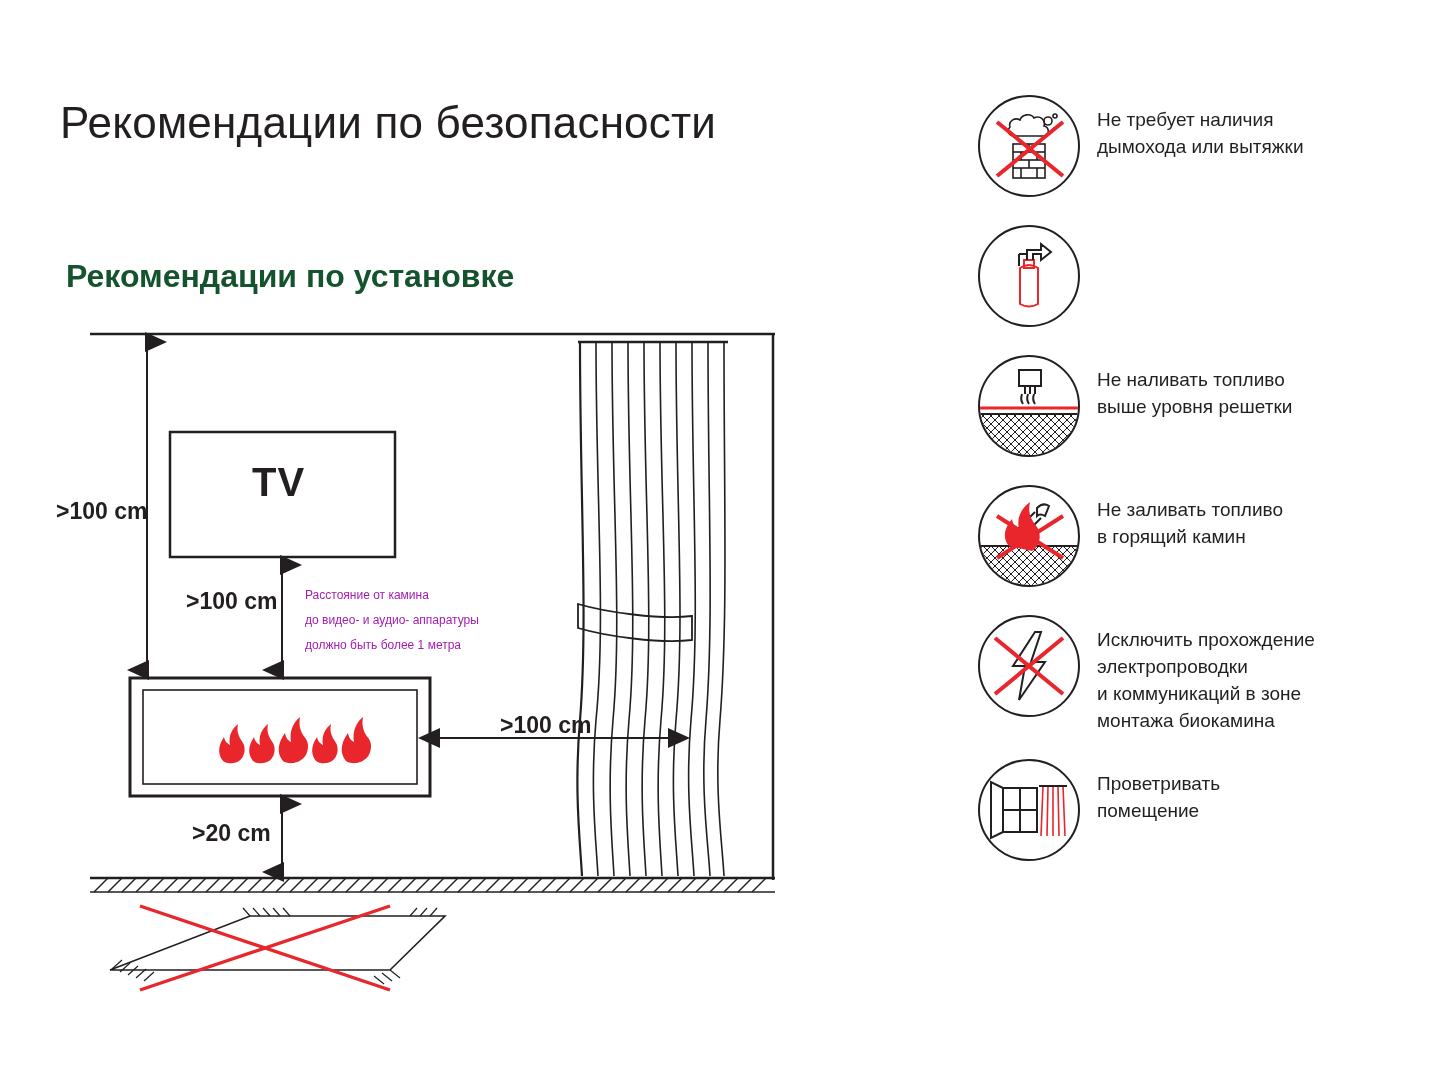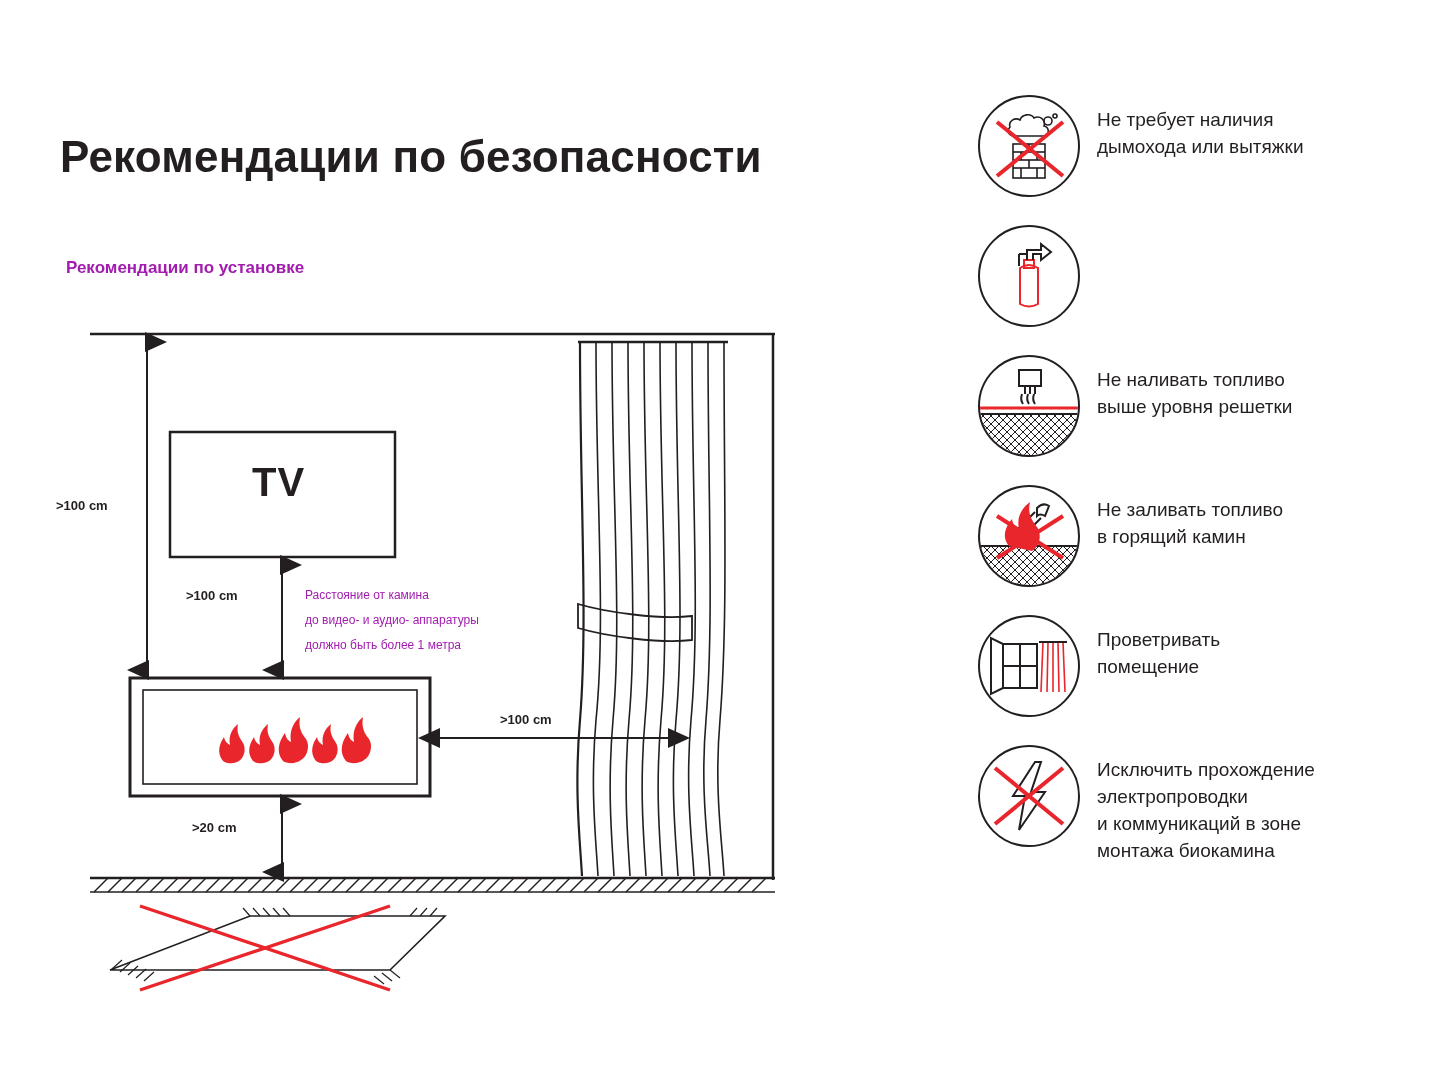--- a/index.html
+++ b/index.html
@@ -13,48 +13,47 @@
     position: relative;
     font-family: "Liberation Sans", sans-serif;
     color: #1a1a1a;
     overflow: hidden;
   }
   #page-title {
     position: absolute;
     left: 60px;
     top: 98px;
     font-size: 44px;
-    font-weight: 700;
+    font-weight: 400;
     letter-spacing: 0.2px;
     color: #231f20;
     white-space: nowrap;
-    margin-top: 34px;
   }
   #install-title {
     position: absolute;
     left: 66px;
     top: 258px;
-    font-size: 17px;
+    font-size: 32px;
     font-weight: 700;
-    color: #a21caf;
+    color: #14532d;
     white-space: nowrap;
   }
   
   #diagram {
     position: absolute;
     left: 60px;
     top: 320px;
     width: 820px;
     height: 680px;
   }
   #diagram svg { display: block; }
 
   .dim-label {
     position: absolute;
-    font-size: 13px;
+    font-size: 23px;
     font-weight: 700;
     color: #231f20;
     white-space: nowrap;
   }
   .note {
     position: absolute;
     font-size: 12px;
     line-height: 25px;
     color: #a21caf;
     white-space: pre;
@@ -358,48 +357,48 @@
       </svg>
     </div>
     <div class="tip-text">Не заливать топливо
 в горящий камин</div>
   </div>
 
   <div class="tip">
     <div class="tip-icon">
       <svg width="108" height="108" viewBox="0 0 108 108">
         <circle cx="54" cy="54" r="50" fill="#fff" stroke="#231f20" stroke-width="2"></circle>
+        <path d="M60 20 L38 54 L50 54 L44 88 L70 50 L56 50 L66 20 Z" fill="#fff" stroke="#231f20" stroke-width="2"></path>
+        <line x1="20" y1="26" x2="88" y2="82" stroke="#e8262c" stroke-width="4"></line>
+        <line x1="88" y1="26" x2="20" y2="82" stroke="#e8262c" stroke-width="4"></line>
+      </svg>
+    </div>
+    <div class="tip-text">Исключить прохождение
+электропроводки
+и коммуникаций в зоне
+монтажа биокамина</div>
+  </div>
+
+  <div class="tip">
+    <div class="tip-icon">
+      <svg width="108" height="108" viewBox="0 0 108 108">
+        <circle cx="54" cy="54" r="50" fill="#fff" stroke="#231f20" stroke-width="2"></circle>
         <g fill="none" stroke="#231f20" stroke-width="2">
           <rect x="28" y="32" width="34" height="44"></rect>
           <path d="M28 32 L16 26 L16 82 L28 76"></path>
           <line x1="45" y1="32" x2="45" y2="76"></line>
           <line x1="28" y1="54" x2="62" y2="54"></line>
         </g>
         <g stroke="#e8262c" stroke-width="1.6">
           <line x1="68" y1="30" x2="66" y2="80"></line>
           <line x1="73" y1="30" x2="72" y2="80"></line>
           <line x1="78" y1="30" x2="78" y2="80"></line>
           <line x1="83" y1="30" x2="84" y2="80"></line>
           <line x1="88" y1="30" x2="90" y2="80"></line>
         </g>
         <line x1="64" y1="30" x2="92" y2="30" stroke="#231f20" stroke-width="2"></line>
       </svg>
     </div>
     <div class="tip-text">Проветривать
 помещение</div>
   </div>
 
-  <div class="tip">
-    <div class="tip-icon">
-      <svg width="108" height="108" viewBox="0 0 108 108">
-        <circle cx="54" cy="54" r="50" fill="#fff" stroke="#231f20" stroke-width="2"></circle>
-        <path d="M60 20 L38 54 L50 54 L44 88 L70 50 L56 50 L66 20 Z" fill="#fff" stroke="#231f20" stroke-width="2"></path>
-        <line x1="20" y1="26" x2="88" y2="82" stroke="#e8262c" stroke-width="4"></line>
-        <line x1="88" y1="26" x2="20" y2="82" stroke="#e8262c" stroke-width="4"></line>
-      </svg>
-    </div>
-    <div class="tip-text">Исключить прохождение
-электропроводки
-и коммуникаций в зоне
-монтажа биокамина</div>
-  </div>
-
 </div>
 
 </body></html>

